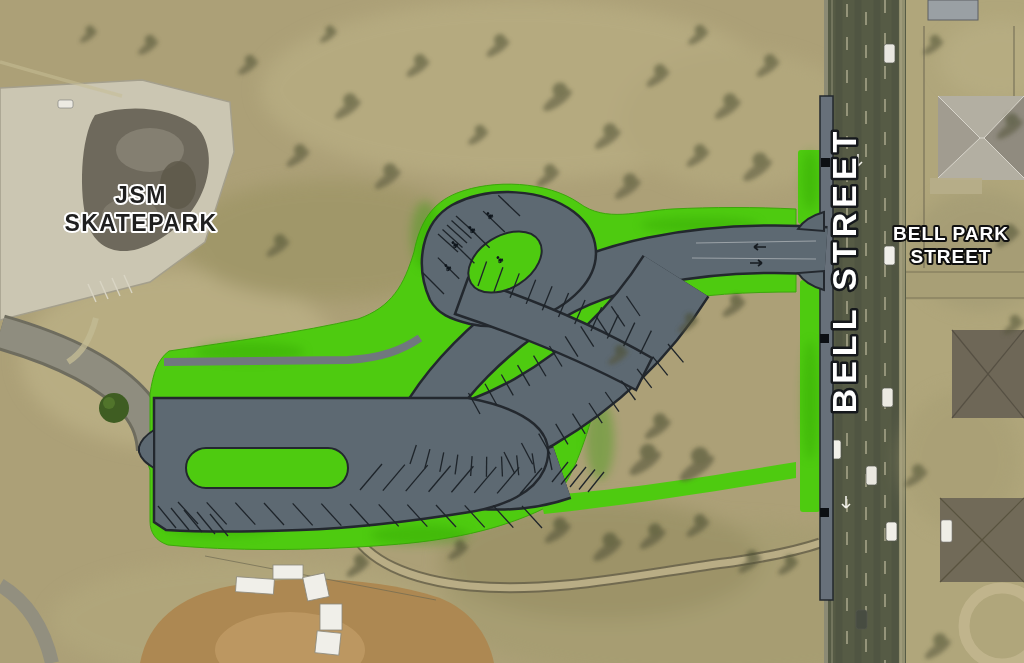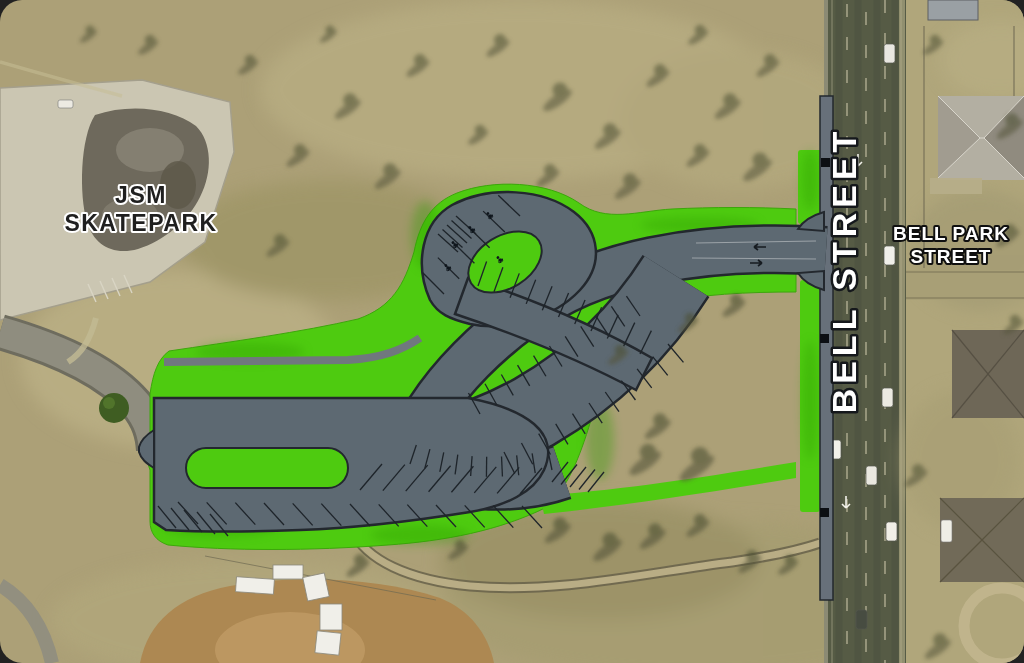--- a/index.html
+++ b/index.html
@@ -1,16 +1,16 @@
 <!DOCTYPE html>
 <html><head>
 <meta charset="utf-8">
 <style>
   html,body{margin:0;padding:0;background:#222;}
-  .stage{width:1024px;height:663px;position:relative;overflow:hidden;font-family:"Liberation Sans",sans-serif;border-radius:22px;}
+  .stage{width:1024px;height:663px;position:relative;overflow:hidden;font-family:"Liberation Sans",sans-serif;}
   svg{display:block}
   text{font-family:"Liberation Sans","DejaVu Sans",sans-serif;}
 </style>
 </head>
 <body>
 
 <div class="stage">
 <svg width="1024" height="663" viewBox="0 0 1024 663">
   <defs>
     <filter id="b2" x="-40%" y="-40%" width="180%" height="180%">

